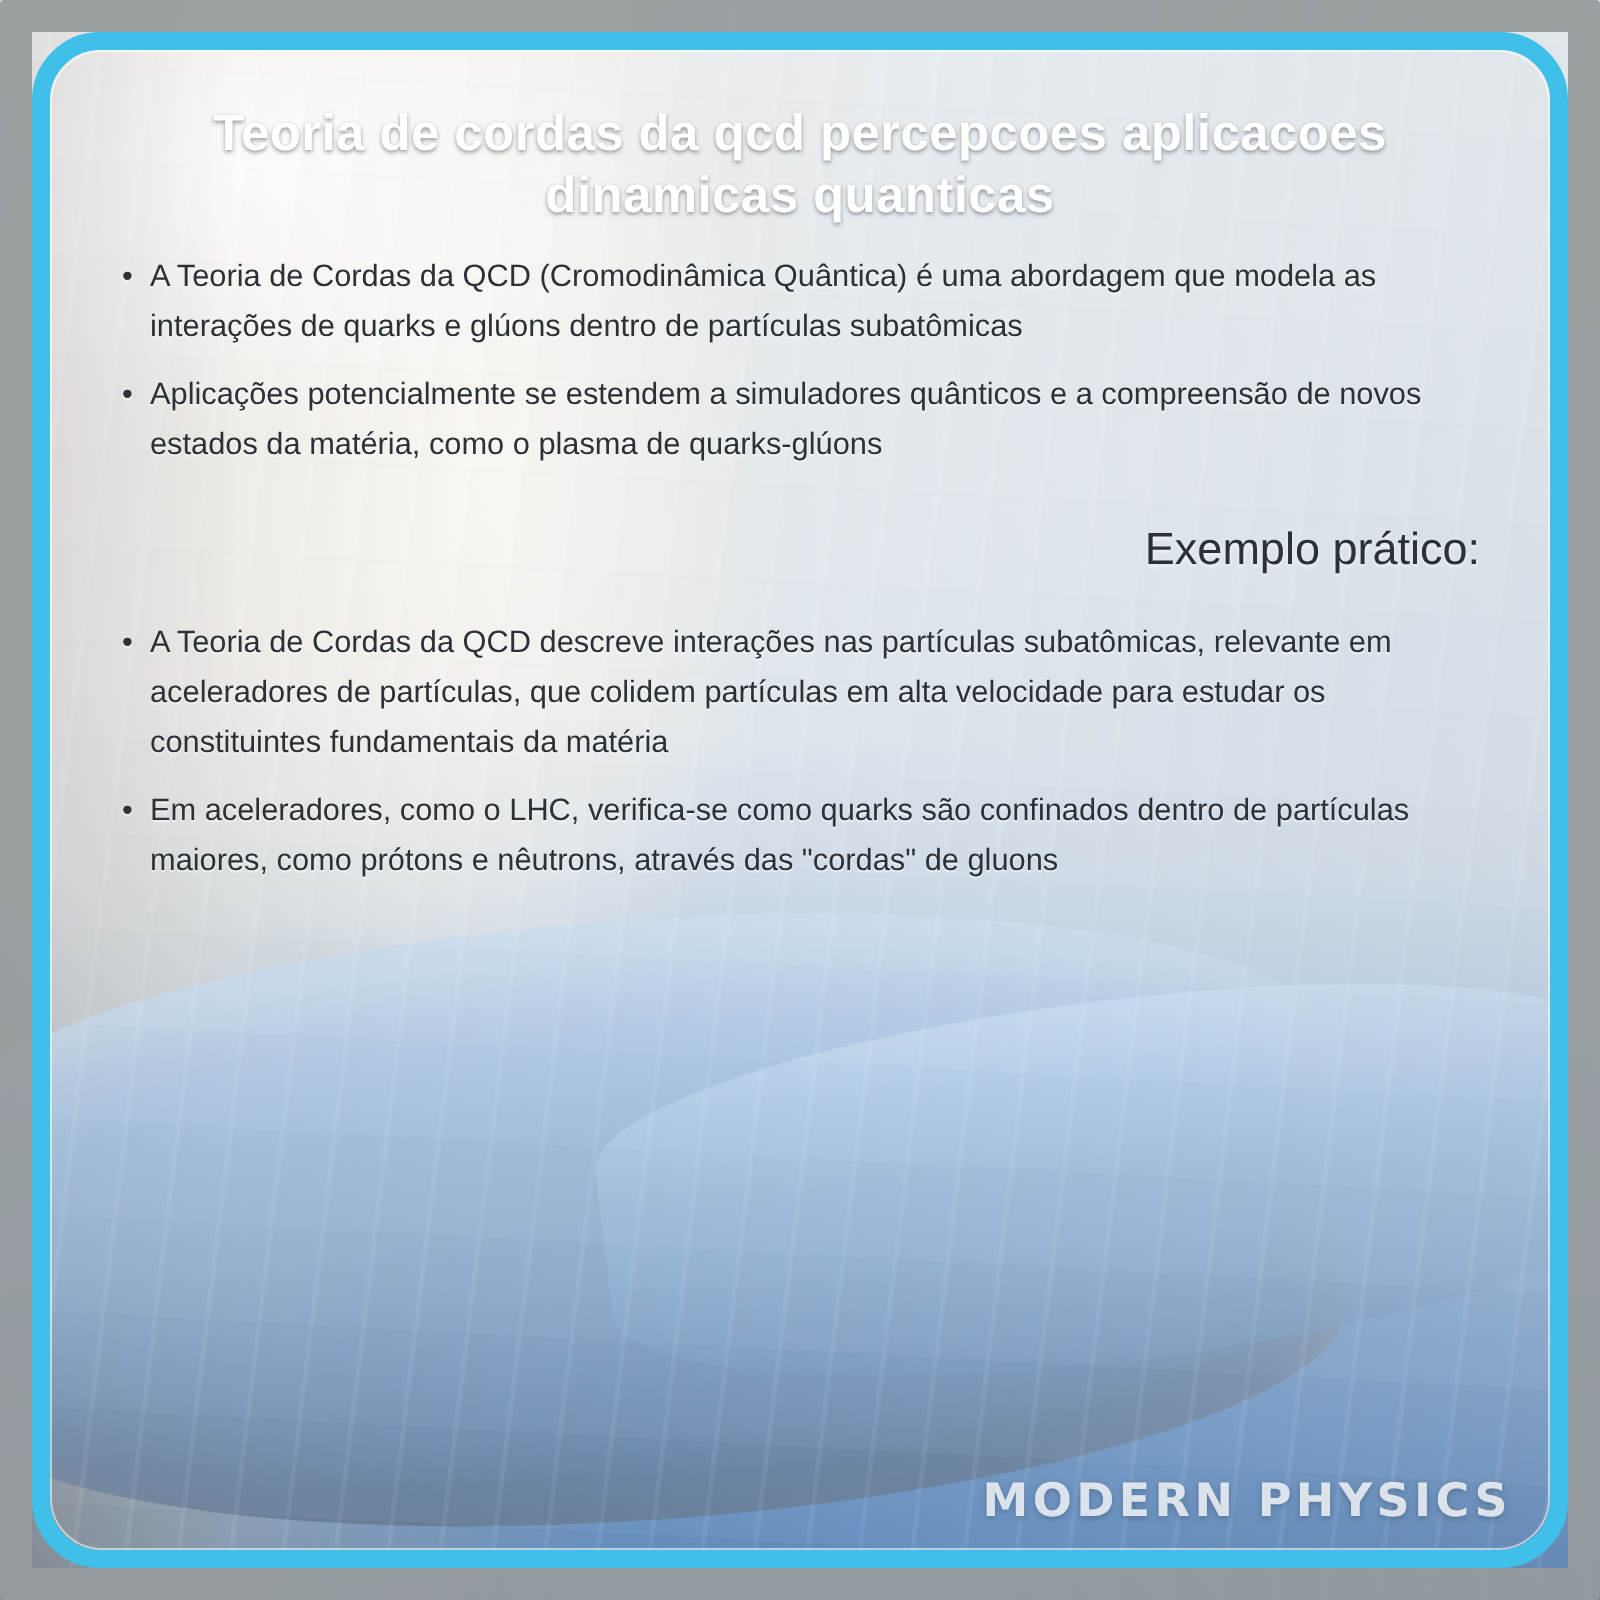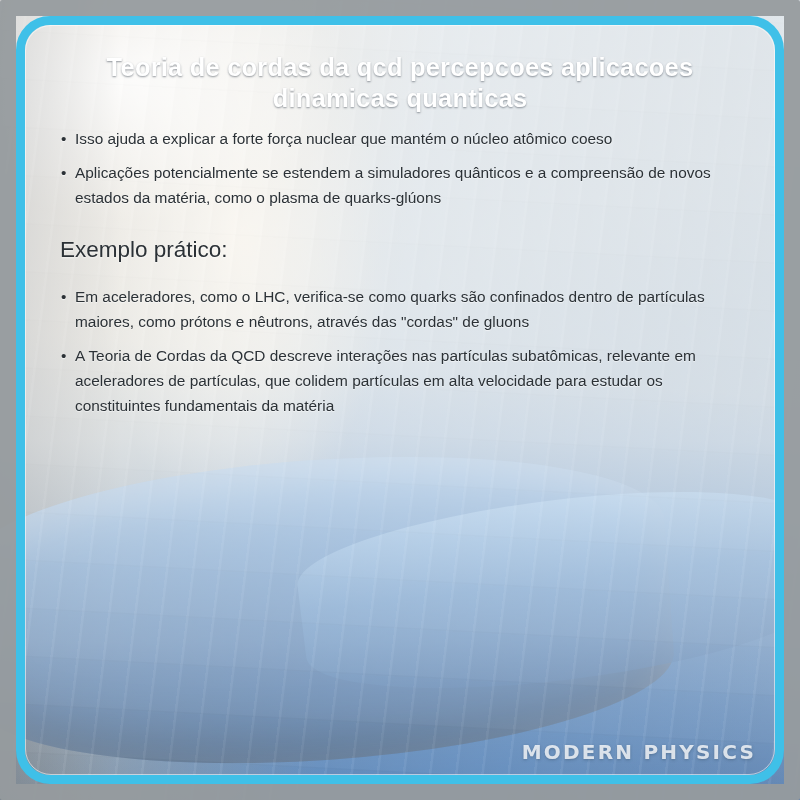--- a/index.html
+++ b/index.html
@@ -147,32 +147,32 @@
     content: "•";
     position: absolute;
     left: 1px;
     top: 0;
     color: #2b3136;
     font-size: 15.4px;
   }
 
   h2.subtitle {
     margin: 26px 0 22px 0;
-    text-align: left;
+    text-align: right;
     font-size: 22.5px;
     font-weight: 400;
     color: #2b3136;
     text-shadow: 0 1px 2px rgba(255,255,255,0.7);
   }
 
   .watermark {
     position: absolute;
     right: 44px;
     bottom: 36px;
-    font-size: 20px;
+    font-size: 23px;
     font-weight: 700;
     letter-spacing: 2.2px;
     color: rgba(255,255,255,0.78);
     text-shadow: 0 1px 3px rgba(40,60,80,0.35);
     font-family: "DejaVu Sans", sans-serif;
     text-align: center;
   }
 </style>
 </head>
 <body>
@@ -185,29 +185,29 @@
     <div class="photo-cyl2"></div>
   </div>
 
   <div class="veil"></div>
 
   <div class="content">
 
     <h1 class="title">Teoria de cordas da qcd percepcoes aplicacoes dinamicas quanticas</h1>
 
     <ul class="bullets">
-      <li>Isso ajuda a explicar a forte força nuclear que mantém o núcleo atômico coeso</li>
+      <li>A Teoria de Cordas da QCD (Cromodinâmica Quântica) é uma abordagem que modela as interações de quarks e glúons dentro de partículas subatômicas</li>
       <li>Aplicações potencialmente se estendem a simuladores quânticos e a compreensão de novos estados da matéria, como o plasma de quarks-glúons</li>
     </ul>
 
     <h2 class="subtitle">Exemplo prático:</h2>
 
     <ul class="bullets">
+      <li>A Teoria de Cordas da QCD descreve interações nas partículas subatômicas, relevante em aceleradores de partículas, que colidem partículas em alta velocidade para estudar os constituintes fundamentais da matéria</li>
       <li>Em aceleradores, como o LHC, verifica-se como quarks são confinados dentro de partículas maiores, como prótons e nêutrons, através das "cordas" de gluons</li>
-      <li>A Teoria de Cordas da QCD descreve interações nas partículas subatômicas, relevante em aceleradores de partículas, que colidem partículas em alta velocidade para estudar os constituintes fundamentais da matéria</li>
     </ul>
 
   </div>
 
   <div class="watermark">MODERN PHYSICS</div>
 
   <div class="frame"></div>
   <div class="frame-inner-glow"></div>
   <div class="outer-shade"></div>
 

